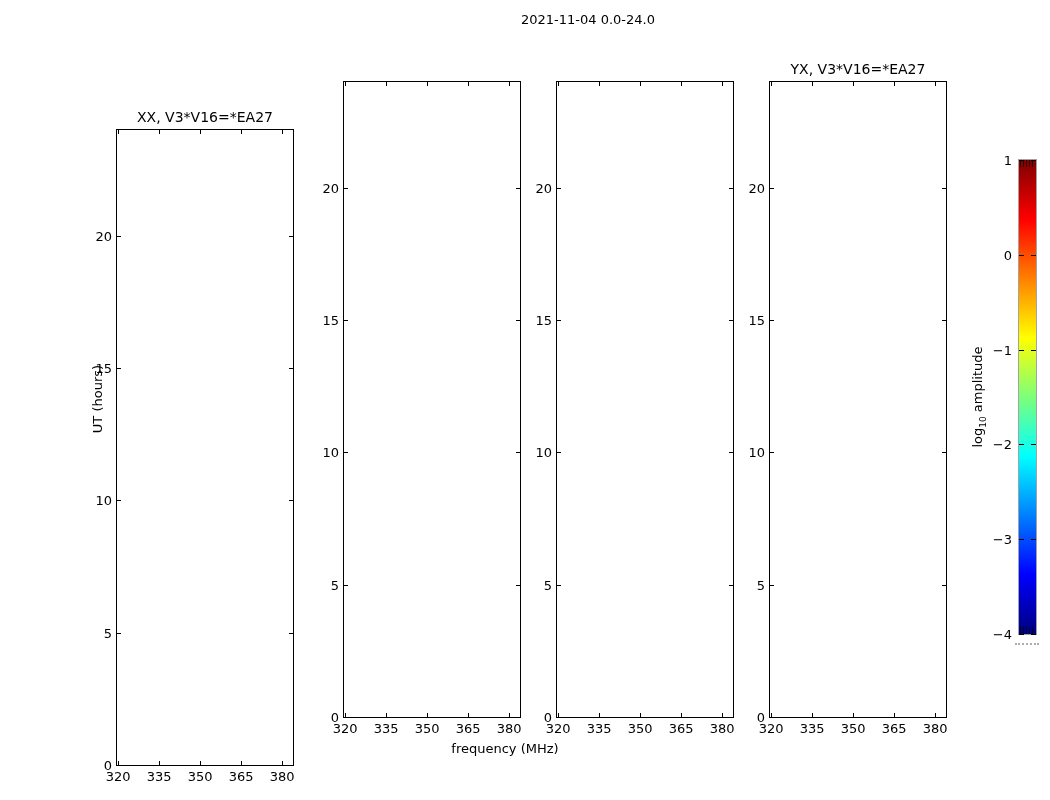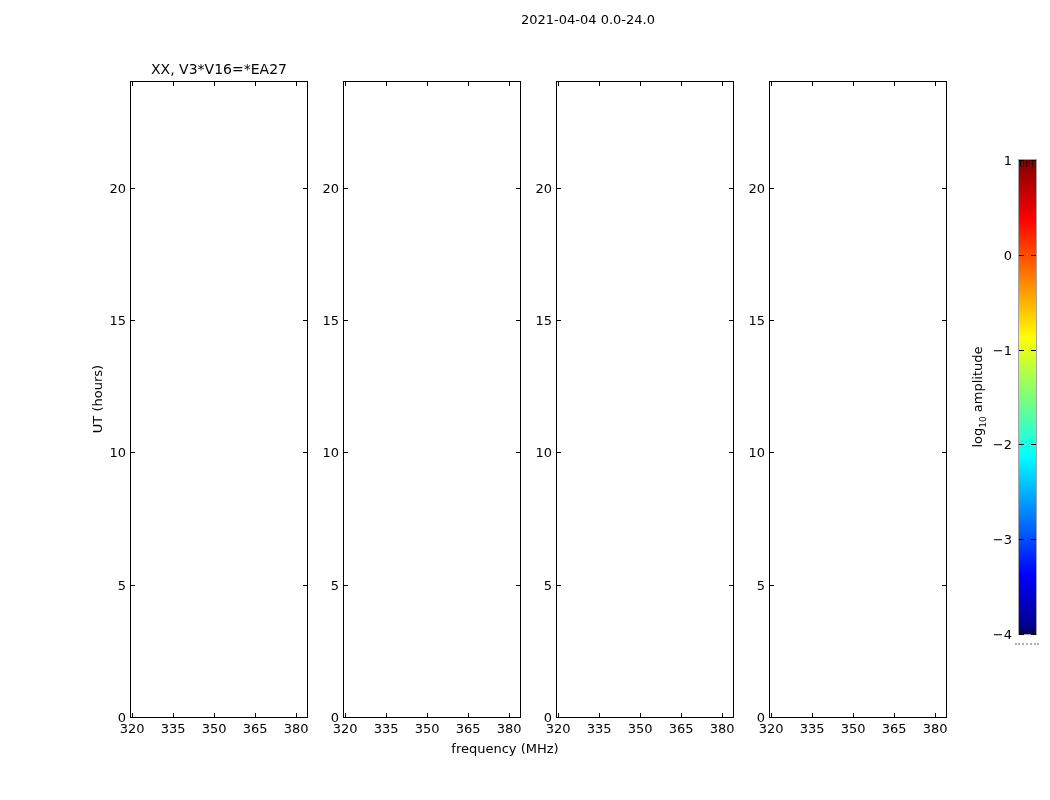--- a/index.html
+++ b/index.html
@@ -130,28 +130,28 @@
     top: 643px;
     width: 24px;
     height: 0;
     border-top: 2px dotted #9a9a9a;
     opacity: 0.8;
   }
 </style>
 </head>
 <body>
 
-<div class="suptitle">2021-04-04 0.0-24.0</div>
+<div class="suptitle">2021-11-04 0.0-24.0</div>
 
 <div class="rot-label" style="left:97px; top:399px;">UT (hours)</div>
 
 <div class="xlabel">frequency (MHz)</div>
 
 <div id="panels">
-    <div class="panel" style="left: 130px;">
+    <div class="panel" style="left: 116px; margin-top: 48px;">
       <div class="panel-title">XX, V3*V16=*EA27</div>
       <div class="tick-x b" style="left: 0.6%;"></div>
       <div class="tick-x t" style="left: 0.6%;"></div>
       <div class="xtick-label" style="left: 0.6%;">320</div>
       <div class="tick-x b" style="left: 23.9%;"></div>
       <div class="tick-x t" style="left: 23.9%;"></div>
       <div class="xtick-label" style="left: 23.9%;">335</div>
       <div class="tick-x b" style="left: 47.2%;"></div>
       <div class="tick-x t" style="left: 47.2%;"></div>
       <div class="xtick-label" style="left: 47.2%;">350</div>
@@ -235,20 +235,21 @@
       <div class="tick-y r" style="top: 58.33%;"></div>
       <div class="ytick-label" style="top: 58.33%;">10</div>
       <div class="tick-y l" style="top: 37.5%;"></div>
       <div class="tick-y r" style="top: 37.5%;"></div>
       <div class="ytick-label" style="top: 37.5%;">15</div>
       <div class="tick-y l" style="top: 16.67%;"></div>
       <div class="tick-y r" style="top: 16.67%;"></div>
       <div class="ytick-label" style="top: 16.67%;">20</div>
     </div>
     <div class="panel" style="left: 769px;">
+      <div class="panel-title">YX, V3*V16=*EA27</div>
       <div class="tick-x b" style="left: 0.6%;"></div>
       <div class="tick-x t" style="left: 0.6%;"></div>
       <div class="xtick-label" style="left: 0.6%;">320</div>
       <div class="tick-x b" style="left: 23.9%;"></div>
       <div class="tick-x t" style="left: 23.9%;"></div>
       <div class="xtick-label" style="left: 23.9%;">335</div>
       <div class="tick-x b" style="left: 47.2%;"></div>
       <div class="tick-x t" style="left: 47.2%;"></div>
       <div class="xtick-label" style="left: 47.2%;">350</div>
       <div class="tick-x b" style="left: 70.5%;"></div>

